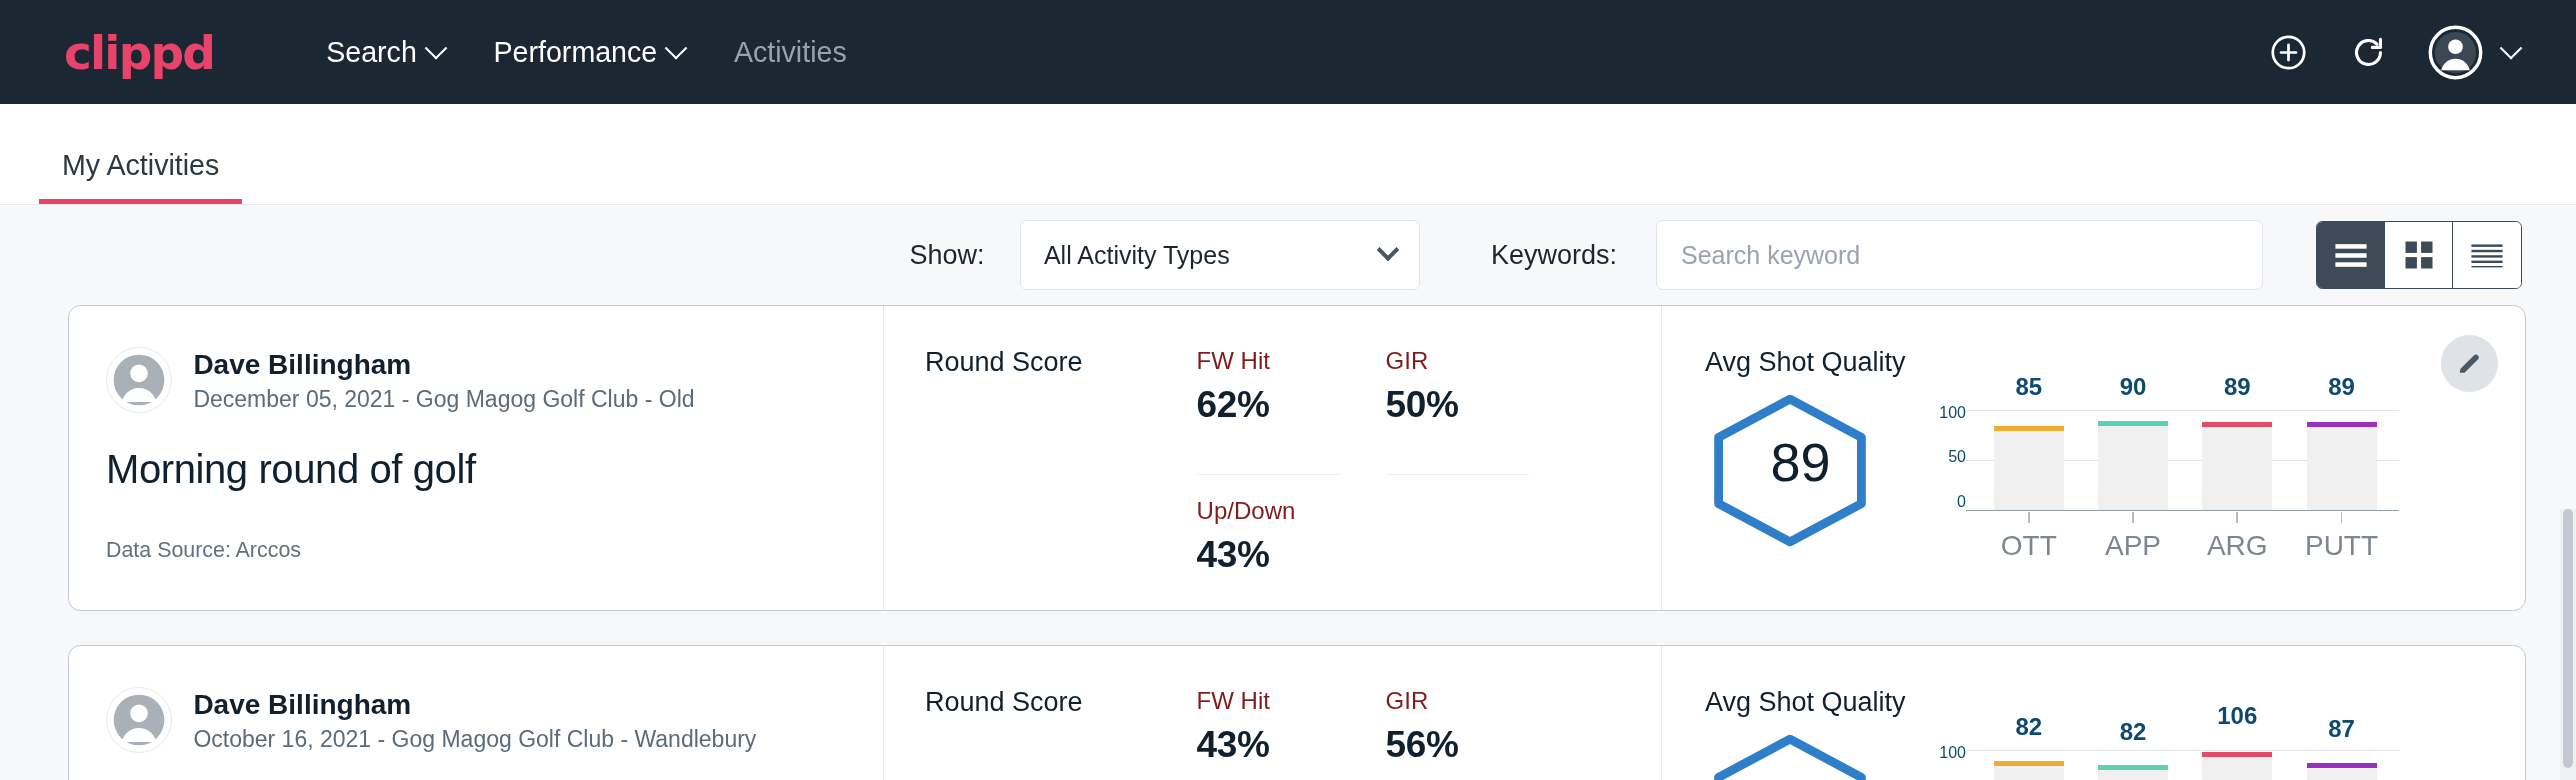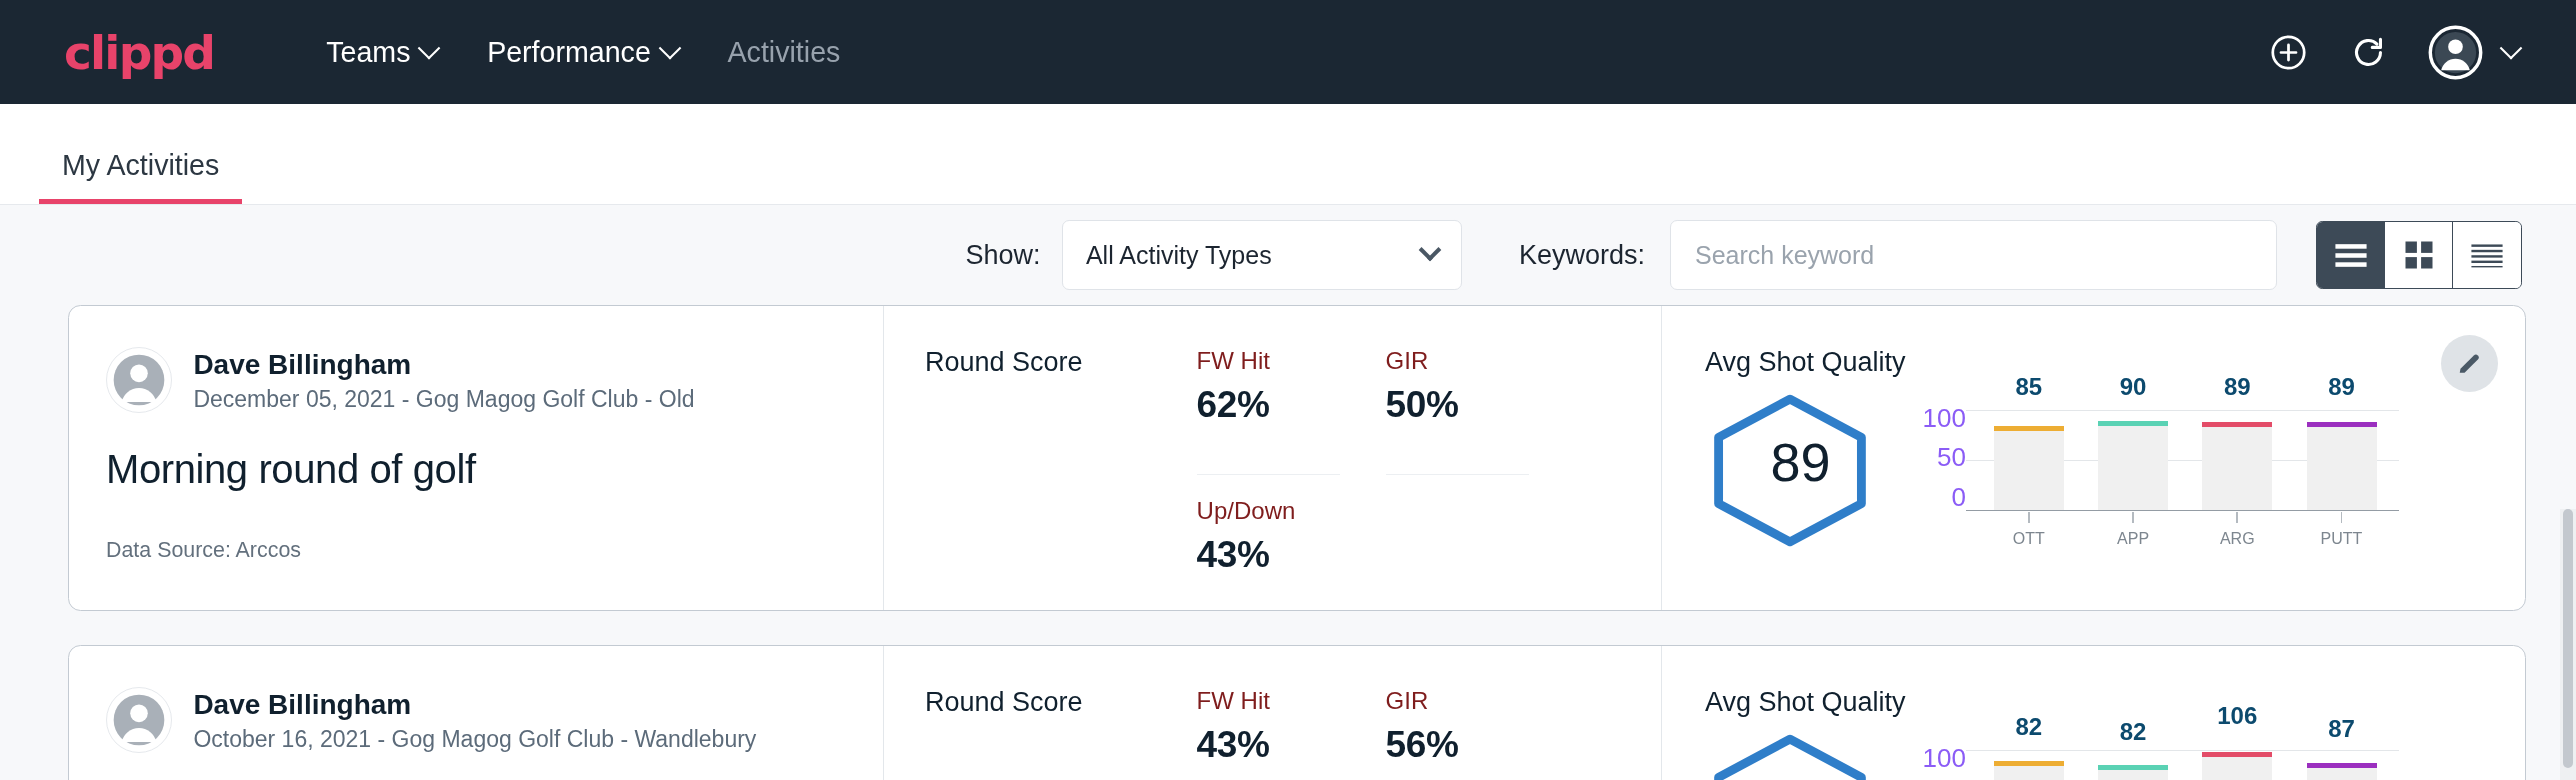--- a/index.html
+++ b/index.html
@@ -73,21 +73,21 @@
 
   
   .filterbar {
     height: 100px;
     display: flex; align-items: center;
     padding: 0 54px 0 68px;
     background: #f7f8fa;
   }
   .viewing { font-size: 26px; color: #1c2530; }
   .viewing b { font-weight: 700; }
-  .filter-mid { margin-left: auto; display: flex; align-items: center; }
+  .filter-mid { margin-left: auto; display: flex; align-items: center; gap: 14px; }
   .flabel { font-size: 27px; color: #1c2530; margin-right: 21.4px; }
   .select {
     width: 400px; height: 70px;
     background: #fff;
     border: 0.9px solid #dfe3e8;
     border-radius: 7.1px;
     display: flex; align-items: center;
     padding: 0 23px;
     font-size: 25px; color: #1c2530;
     cursor: pointer;
@@ -210,33 +210,33 @@
   
   .chart { display: flex; padding-top: 19.6px; }
   .yaxis {
     width: 54px;
     display: flex; flex-direction: column;
     justify-content: space-between;
     align-items: flex-end;
     height: 105px;
     padding-bottom: 0;
   }
-  .ytick { font-size: 26px; color: #8b5cf6; line-height: 1; }
+  .ytick { font-size: 16px; color: #0c4a6e; line-height: 1; }
   .plot { position: relative; width: 433px; }
   .gridline { position: absolute; left: 0; right: 0; height: 0.9px; background: #e3e6e9; }
   .axisline { position: absolute; left: 0; right: 0; height: 1.8px; background: #949ca4; }
   .bars { position: absolute; left: 10.7px; right: 5.4px; top: 0; height: 105px; display: flex; }
   .barcol { flex: 1; display: flex; flex-direction: column; align-items: center; justify-content: flex-end; position: relative; }
   .barlabel { position: absolute; top: -32px; font-size: 24px; font-weight: 700; color: #0c4a6e; }
   .bar { width: 70px; background: #f0f0f0; position: relative; }
   .bartop { position: absolute; top: 0; left: 0; right: 0; height: 5.4px; }
   .xticks { position: absolute; left: 10.7px; right: 5.4px; top: 107px; display: flex; }
   .xtcol { flex: 1; display: flex; flex-direction: column; align-items: center; }
   .xtmark { width: 1.8px; height: 11.6px; background: #b4bac0; }
-  .xtlab { font-size: 16px; color: #7d868f; margin-top: 7.1px; }
+  .xtlab { font-size: 28px; color: #7d868f; margin-top: 7.1px; }
 
   .editbtn {
     position: absolute;
     right: 27px; top: 28.6px;
     width: 57px; height: 57px;
     border-radius: 50%;
     background: #dfe3e7;
     display: flex; align-items: center; justify-content: center;
     cursor: pointer;
   }
@@ -255,21 +255,21 @@
   }
 </style>
 </head>
 <body>
 
 <div class="topnav">
   <div class="logo">clippd</div>
 
   <div class="navitems">
     <div class="navitem">
-      <span>Teams</span>
+      <span>Search</span>
       <span class="chev"></span>
     </div>
     <div class="navitem">
       <span>Performance</span>
       <span class="chev"></span>
     </div>
     <div class="navitem muted">
       <span>Activities</span>
     </div>
   </div>

